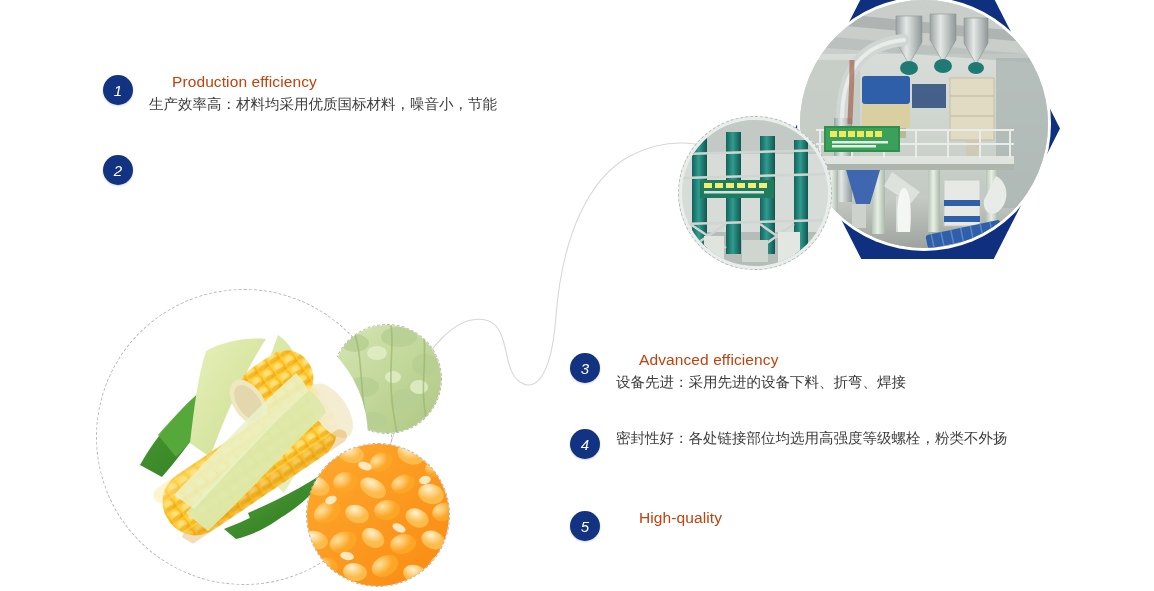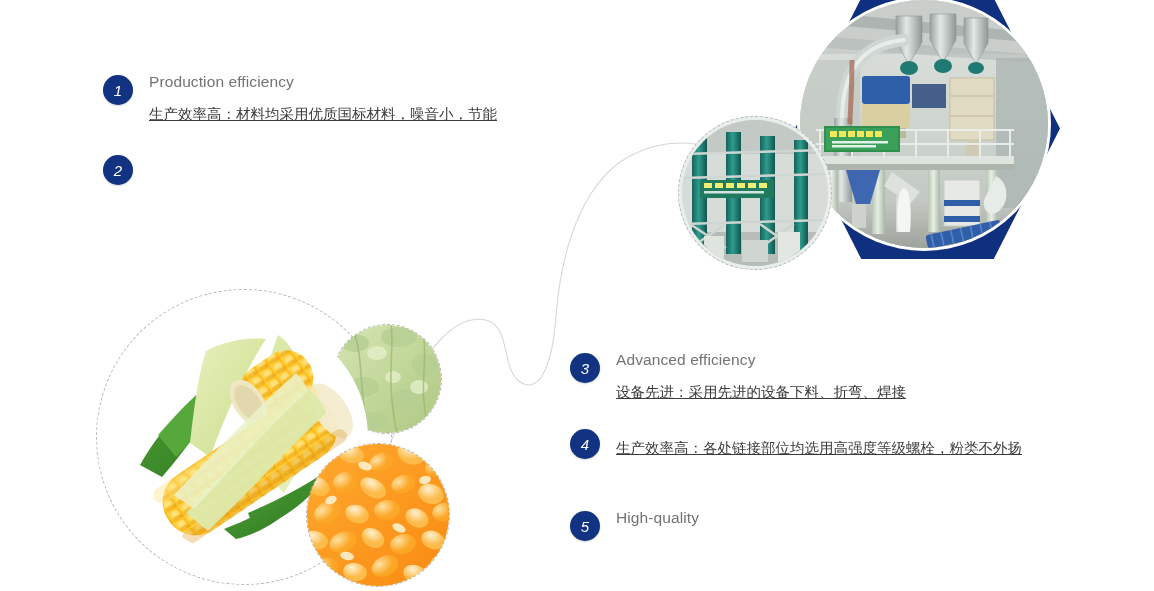--- a/index.html
+++ b/index.html
@@ -38,33 +38,33 @@
     align-items: center;
     justify-content: center;
     flex: none;
     margin-top: 3px;
     box-shadow: 0 1px 2px rgba(0,0,0,0.18);
   }
   .feature-text {
     margin-left: 16px;
   }
   .feature-title {
-    color: #737373;
+    color: #c2410c;
     font-size: 15.5px;
     line-height: 20px;
     letter-spacing: .1px;
     white-space: nowrap;
+    margin-left: 23px;
   }
   .feature-desc {
     color: #3c3c3c;
     font-size: 14.5px;
     line-height: 22px;
-    margin-top: 11px;
+    margin-top: 1px;
     white-space: nowrap;
-    text-decoration: underline;
   }
 
   
   #feat-1 { left: 103px; top: 72px; }
   #feat-2 { left: 103px; top: 152px; }
   
   #feat-3 { left: 570px; top: 350px; }
   #feat-4 { left: 570px; top: 426px; }
   #feat-5 { left: 570px; top: 508px; }
 
@@ -523,21 +523,21 @@
     <div class="badge">3</div>
     <div class="feature-text">
       <div class="feature-title">Advanced efficiency</div>
       <div class="feature-desc">设备先进：采用先进的设备下料、折弯、焊接</div>
     </div>
   </div>
 
   <div class="feature" id="feat-4">
     <div class="badge">4</div>
     <div class="feature-text">
-      <div class="feature-desc">生产效率高：各处链接部位均选用高强度等级螺栓，粉类不外扬</div>
+      <div class="feature-desc">密封性好：各处链接部位均选用高强度等级螺栓，粉类不外扬</div>
     </div>
   </div>
 
   <div class="feature" id="feat-5">
     <div class="badge">5</div>
     <div class="feature-text">
       <div class="feature-title">High-quality</div>
     </div>
   </div>
 

